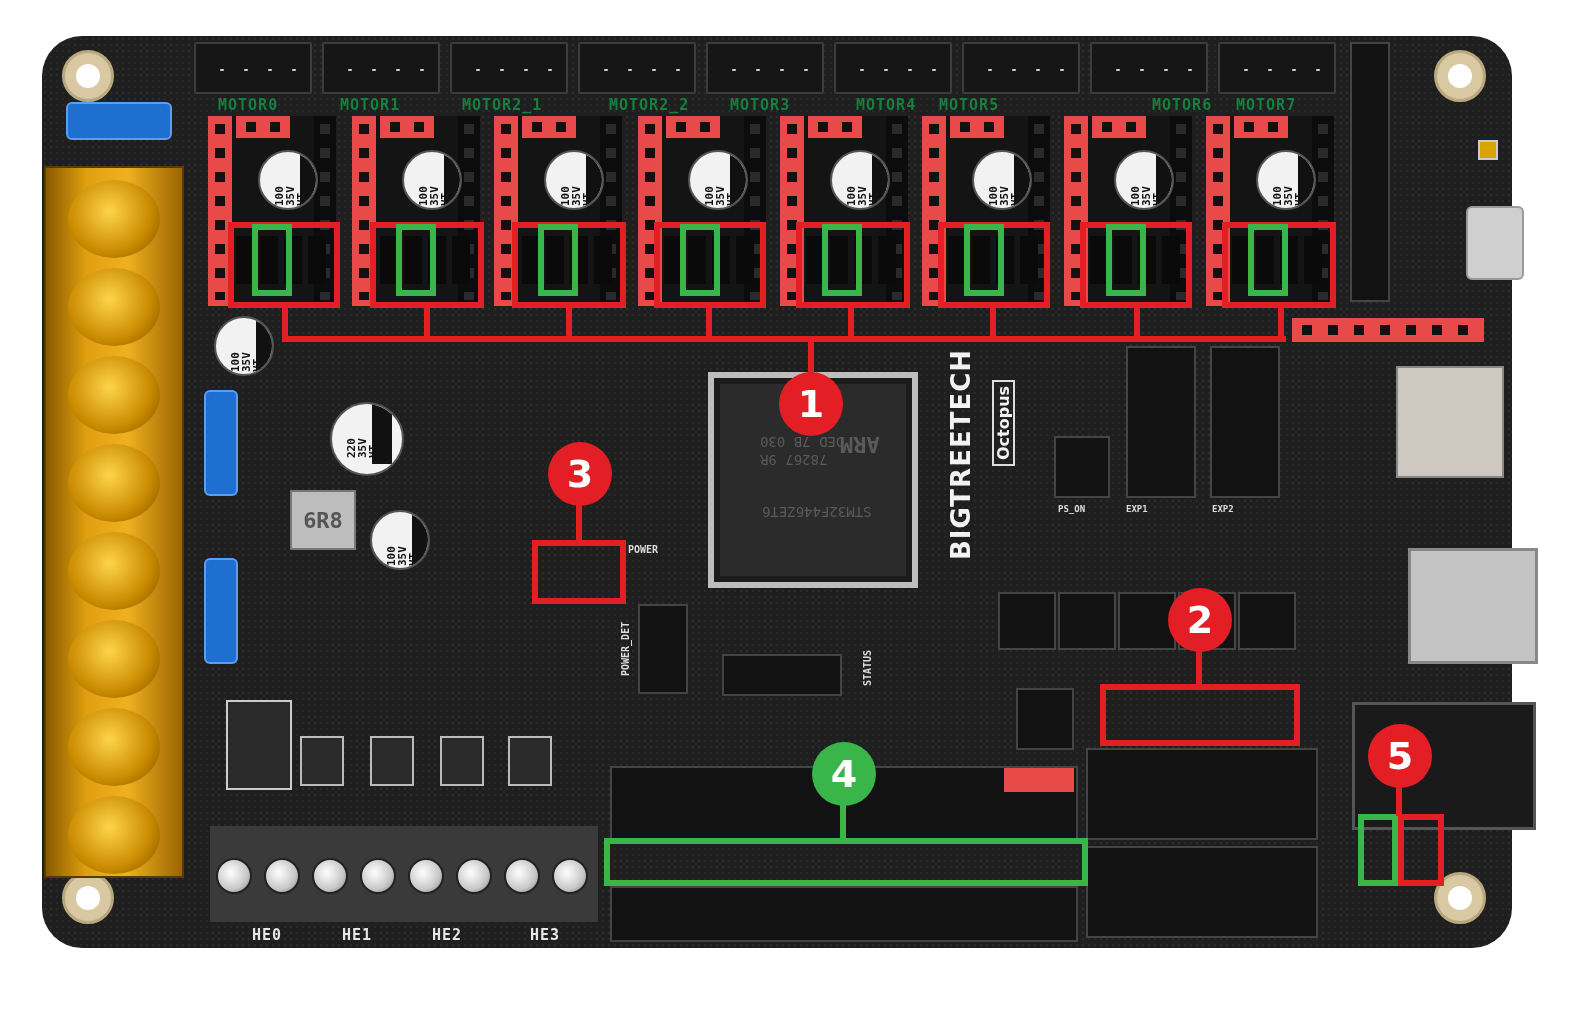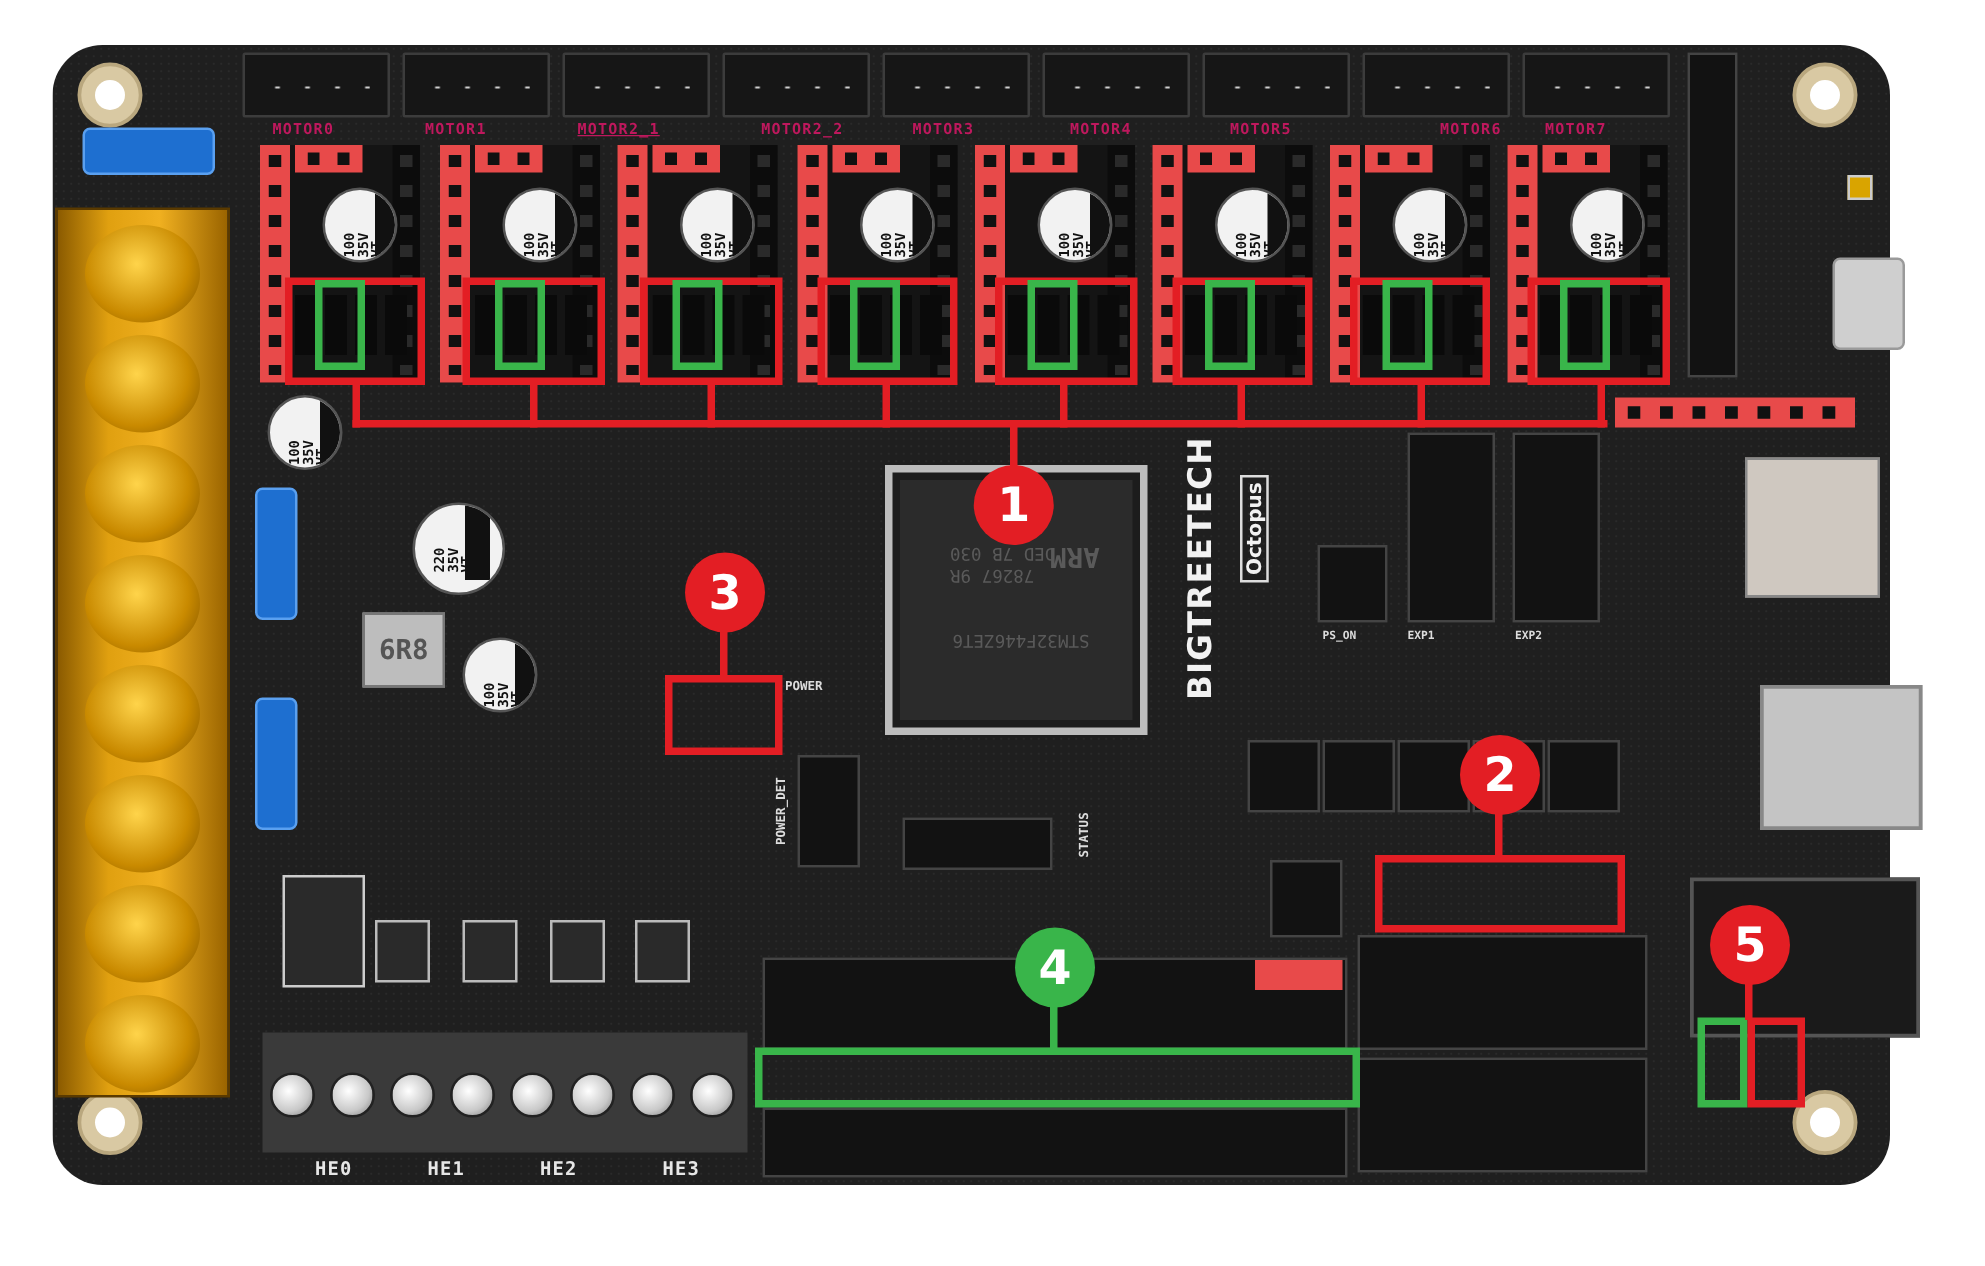--- a/index.html
+++ b/index.html
@@ -11,21 +11,21 @@
            background-image: radial-gradient(#2a2a2a 1px, transparent 1px);
            background-size: 6px 6px; }
   .hole { position: absolute; width: 52px; height: 52px; border-radius: 50%;
           background: #d9c9a3; border: 3px solid #b9a77e; }
   .hole::after { content: ""; position: absolute; left: 11px; top: 11px; width: 24px; height: 24px;
           border-radius: 50%; background: #fff; }
   .conn-top { position: absolute; top: 42px; height: 52px; background: #161616;
           border: 2px solid #3c3c3c; border-radius: 2px; }
   .conn-top .pins { position: absolute; left: 14px; right: 14px; top: 22px; height: 8px;
           background-image: radial-gradient(#cfcfcf 2px, transparent 2.5px); background-size: 24px 8px; }
-  .motor-label { position: absolute; top: 96px; color: #be185d; font-size: 12px; letter-spacing: 1px;
+  .motor-label { position: absolute; top: 96px; color: #15803d; font-size: 15px; letter-spacing: 1px;
           font-weight: bold; }
   .driver { position: absolute; top: 116px; width: 128px; height: 190px; background: #141414; }
   .driver .hdr-v { position: absolute; left: 0; top: 0; width: 24px; height: 190px; background: #e84a4a; }
   .driver .hdr-v::after { content: ""; position: absolute; left: 7px; top: 8px; width: 10px; height: 176px;
           background-image: linear-gradient(#111 10px, transparent 10px); background-size: 10px 24px; }
   .driver .hdr-h { position: absolute; left: 28px; top: 0; width: 54px; height: 22px; background: #e84a4a; }
   .driver .hdr-h::after { content: ""; position: absolute; left: 10px; top: 6px; width: 36px; height: 10px;
           background-image: linear-gradient(90deg, #111 10px, transparent 10px); background-size: 24px 10px; }
   .driver .hdr-r { position: absolute; right: 0; top: 0; width: 22px; height: 190px; background: #0c0c0c; }
   .driver .hdr-r::after { content: ""; position: absolute; left: 6px; top: 8px; width: 10px; height: 176px;
@@ -112,25 +112,25 @@
   </div>
 <div class="conn-top" style="left:1090px;width:118px;">
     <div class="pins"></div>
   </div>
 <div class="conn-top" style="left:1218px;width:118px;">
     <div class="pins"></div>
   </div>
 
 <span class="motor-label" style="left:218px;">MOTOR0</span>
 <span class="motor-label" style="left:340px;">MOTOR1</span>
-<span class="motor-label" style="left:462px;text-decoration:underline;">MOTOR2_1</span>
+<span class="motor-label" style="left:462px;">MOTOR2_1</span>
 <span class="motor-label" style="left:609px;">MOTOR2_2</span>
 <span class="motor-label" style="left:730px;">MOTOR3</span>
 <span class="motor-label" style="left:856px;">MOTOR4</span>
-<span class="motor-label" style="left:984px;">MOTOR5</span>
+<span class="motor-label" style="left:939px;">MOTOR5</span>
 <span class="motor-label" style="left:1152px;">MOTOR6</span>
 <span class="motor-label" style="left:1236px;">MOTOR7</span>
 
 <div class="driver" style="left:208px;">
     <div class="hdr-v"></div>
     <div class="hdr-h"></div>
     <div class="hdr-r"></div>
   </div>
 <div class="driver" style="left:352px;">
     <div class="hdr-v"></div>

